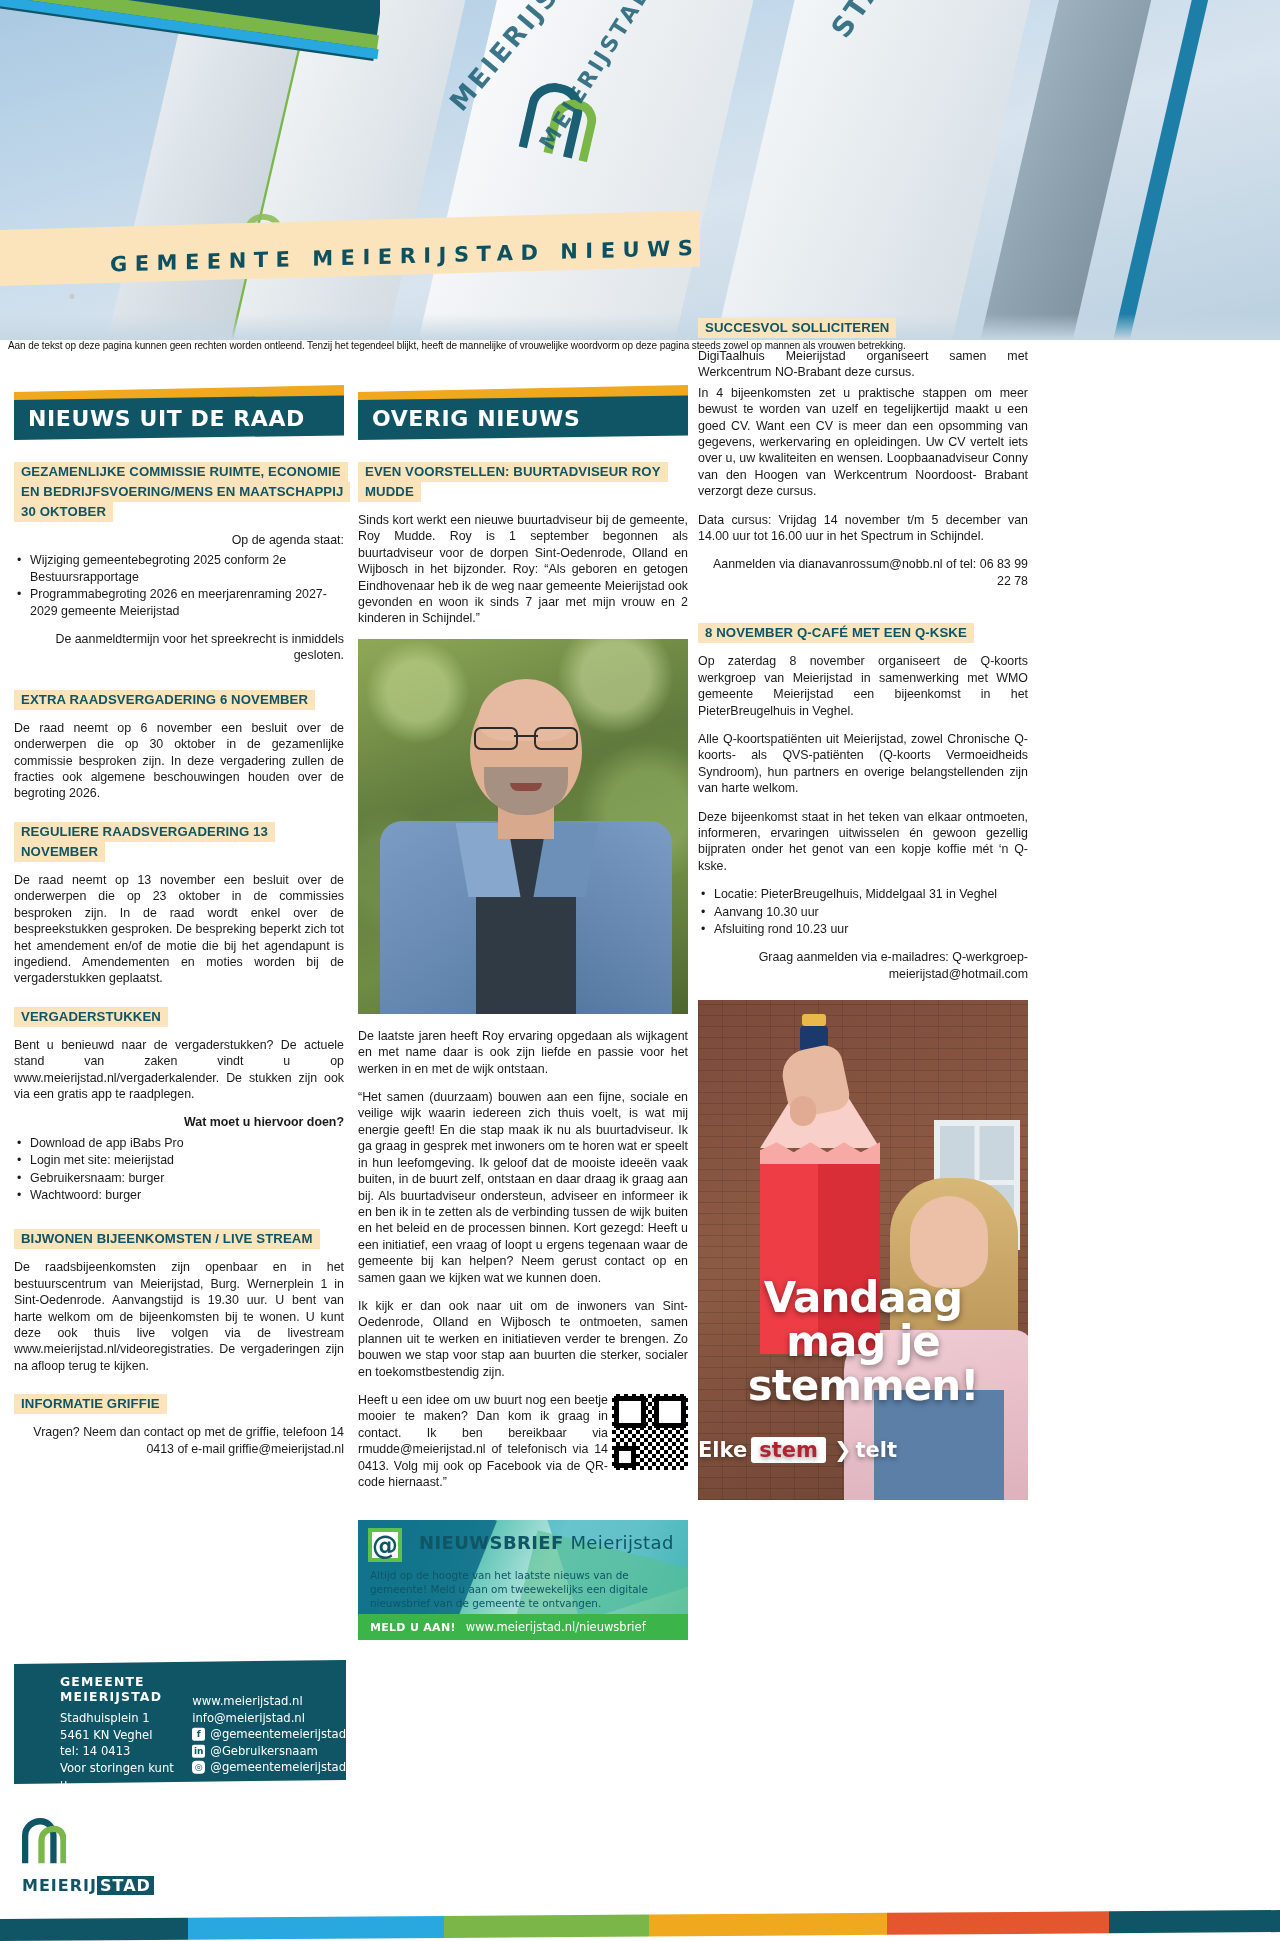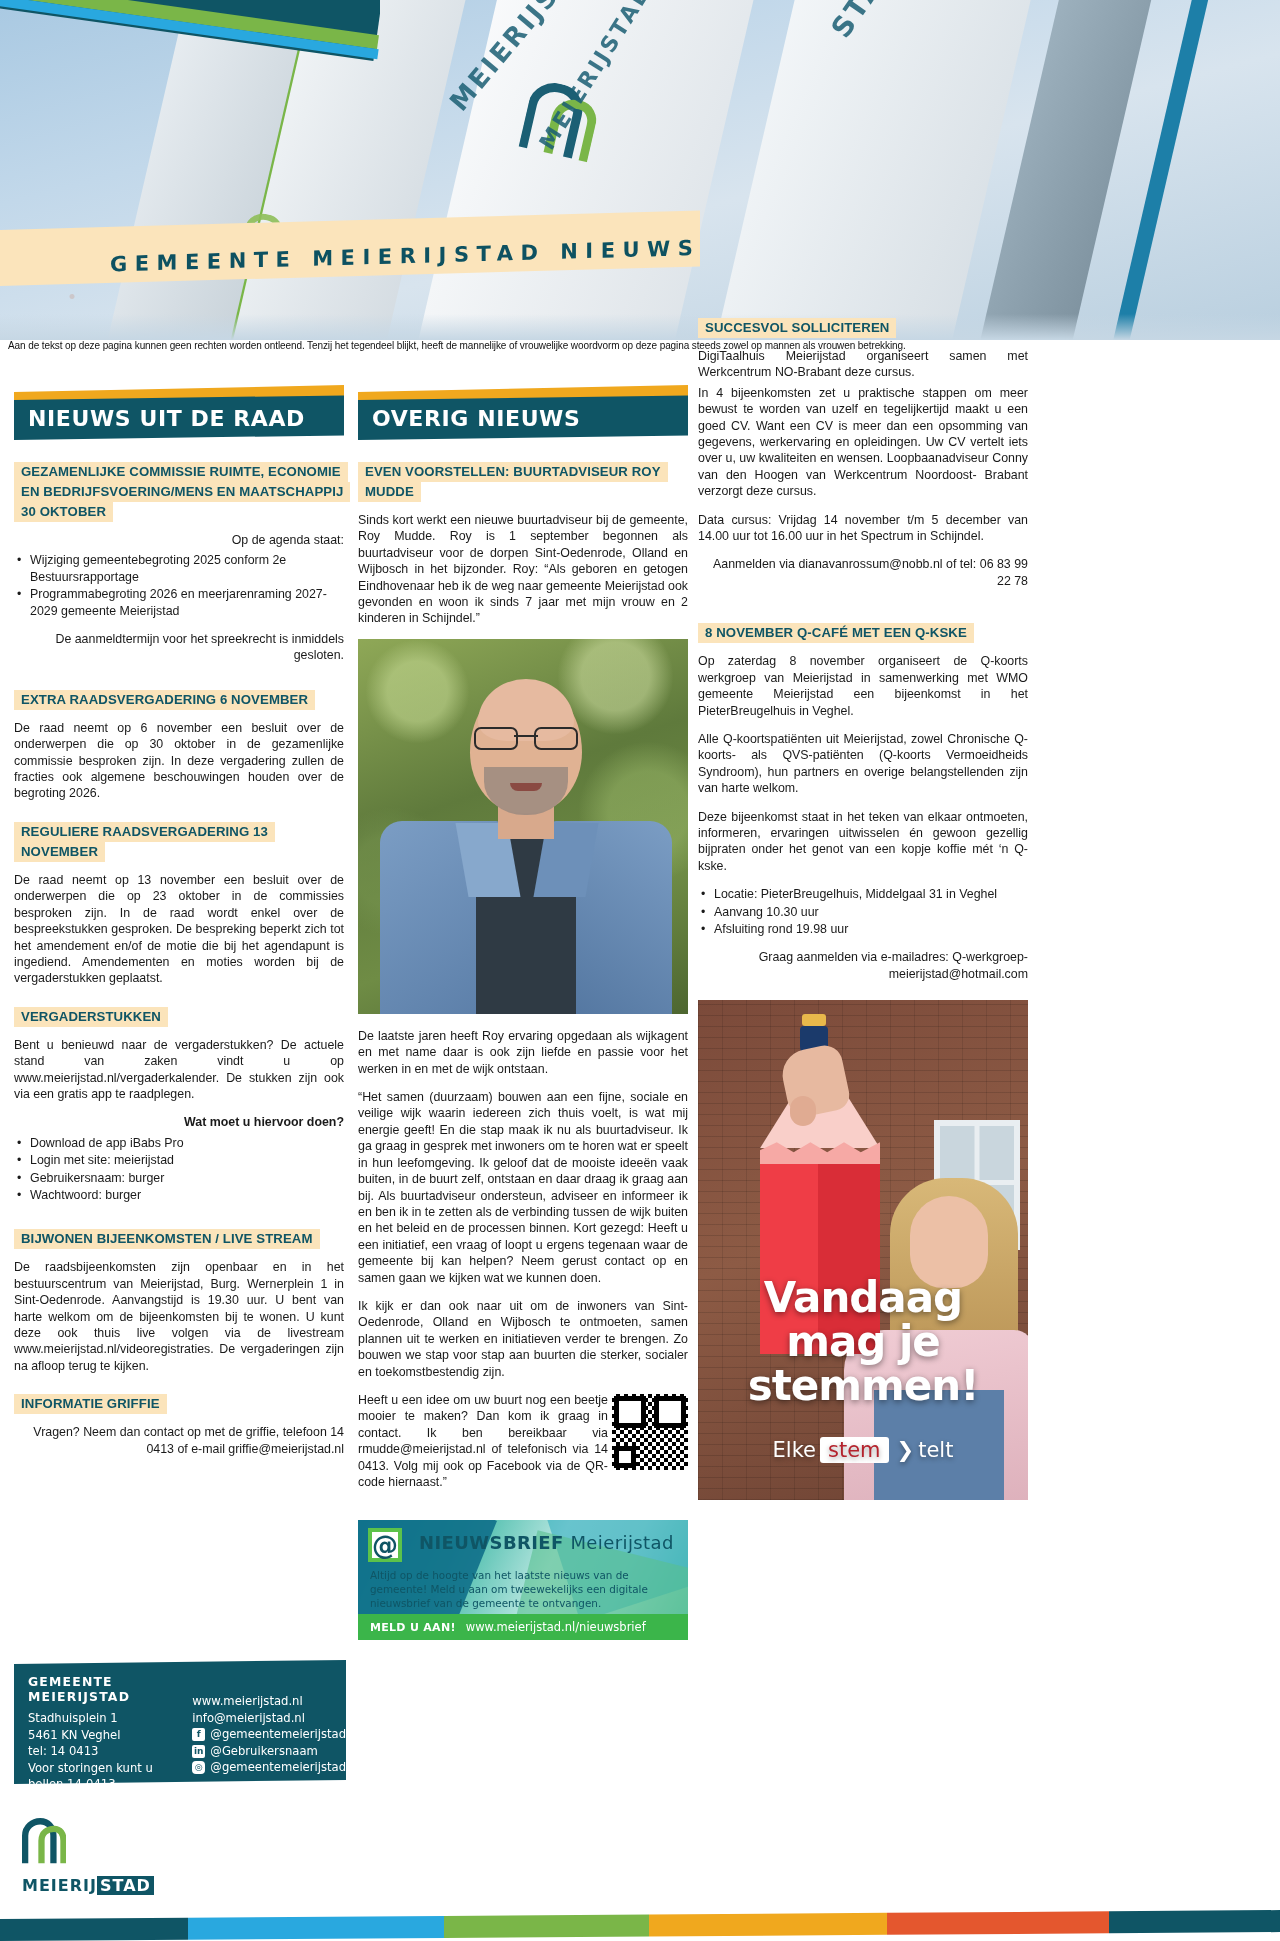--- a/index.html
+++ b/index.html
@@ -219,33 +219,33 @@
                 border-radius:40px 40px 34px 34px; }
   .woman-coat { position:absolute; right:-6px; top:330px; width:190px; height:180px;
                 background:linear-gradient(170deg,#f0ccd4,#ddb0bb); border-radius:40px 20px 0 0; }
   .woman-jeans { position:absolute; right:24px; bottom:0; width:130px; height:110px; background:#5c7fa8; }
   .poster-text { position:absolute; left:0; bottom:92px; width:330px; text-align:center; }
   .poster-text .l {
     display:block; color:#fff; font-family:"DejaVu Sans", sans-serif; font-weight:700;
     font-size:42px; line-height:44px; letter-spacing:-1px;
     text-shadow:0 2px 6px rgba(0,0,0,.45);
   }
-  .poster-sub { position:absolute; left:0; bottom:38px; width:330px; text-align:center;
-                color:#fff; font-family:"DejaVu Sans", sans-serif; font-size:21px; font-weight:400;
+  .poster-sub { position:absolute; left:0; bottom:38px; width:330px; 
+                color:#fff; font-family:"DejaVu Sans", sans-serif; font-size:21px; font-weight:700;
                 text-shadow:0 2px 5px rgba(0,0,0,.4); }
   .poster-sub .box { background:#fff; color:#b4232d; padding:1px 8px; border-radius:3px; margin:0 4px; }
   .poster-sub .arrow { color:#fff; margin:0 4px; }
 
   
   .contact {
     position:absolute; left:14px; top:1664px; width:332px; height:120px;
     background:#0f5565; transform:skewY(-0.7deg); transform-origin:left center;
   }
   .contact-inner { transform:skewY(0.7deg); padding:12px 0 0 14px; color:#fff;
-                   font-family:"DejaVu Sans", sans-serif; display:flex; gap:18px; }
+                   font-family:"DejaVu Sans", sans-serif; display:flex; gap:18px;margin-left:32px; }
   .contact h4 { margin:0 0 6px 0; font-size:12.4px; font-weight:700; letter-spacing:1.2px; }
   .contact p { margin:0; font-size:11.6px; line-height:16.6px; }
   .contact .rightcol { padding-top:19px; }
   .soc { display:flex; align-items:center; gap:5px; }
   .soc-ic { width:13px; height:13px; display:inline-flex; align-items:center; justify-content:center;
             background:#fff; color:#0f5565; font-size:9px; font-weight:700; border-radius:2px;
             font-family:"DejaVu Sans", sans-serif; line-height:1; }
   .soc-ic.ig { border-radius:4px; }
 
   
@@ -441,21 +441,21 @@
 
     <div class="subhead">
       <em>8 NOVEMBER Q-CAFÉ MET EEN Q-KSKE</em>
     </div>
     <p class="body">Op zaterdag 8 november organiseert de Q-koorts werkgroep van Meierijstad in samenwerking met WMO gemeente Meierijstad een bijeenkomst in het PieterBreugelhuis in Veghel.</p>
     <p class="body">Alle Q-koortspatiënten uit Meierijstad, zowel Chronische Q-koorts- als QVS-patiënten (Q-koorts Vermoeidheids Syndroom), hun partners en overige belangstellenden zijn van harte welkom.</p>
     <p class="body">Deze bijeenkomst staat in het teken van elkaar ontmoeten, informeren, ervaringen uitwisselen én gewoon gezellig bijpraten onder het genot van een kopje koffie mét ‘n Q-kske.</p>
     <ul class="body">
       <li>Locatie: PieterBreugelhuis, Middelgaal 31 in Veghel</li>
       <li>Aanvang 10.30 uur</li>
-      <li>Afsluiting rond 19.98 uur</li>
+      <li>Afsluiting rond 10.23 uur</li>
     </ul>
     <p class="body left">Graag aanmelden via e-mailadres: Q-werkgroep-meierijstad@hotmail.com</p>
 
     <div class="poster">
       <div class="poster-bg"></div>
       <div class="poster-bricks"></div>
       <div class="poster-window"></div>
       <div class="crest">
         <div class="crest-crown"></div>
         <div class="crest-shield"></div>

